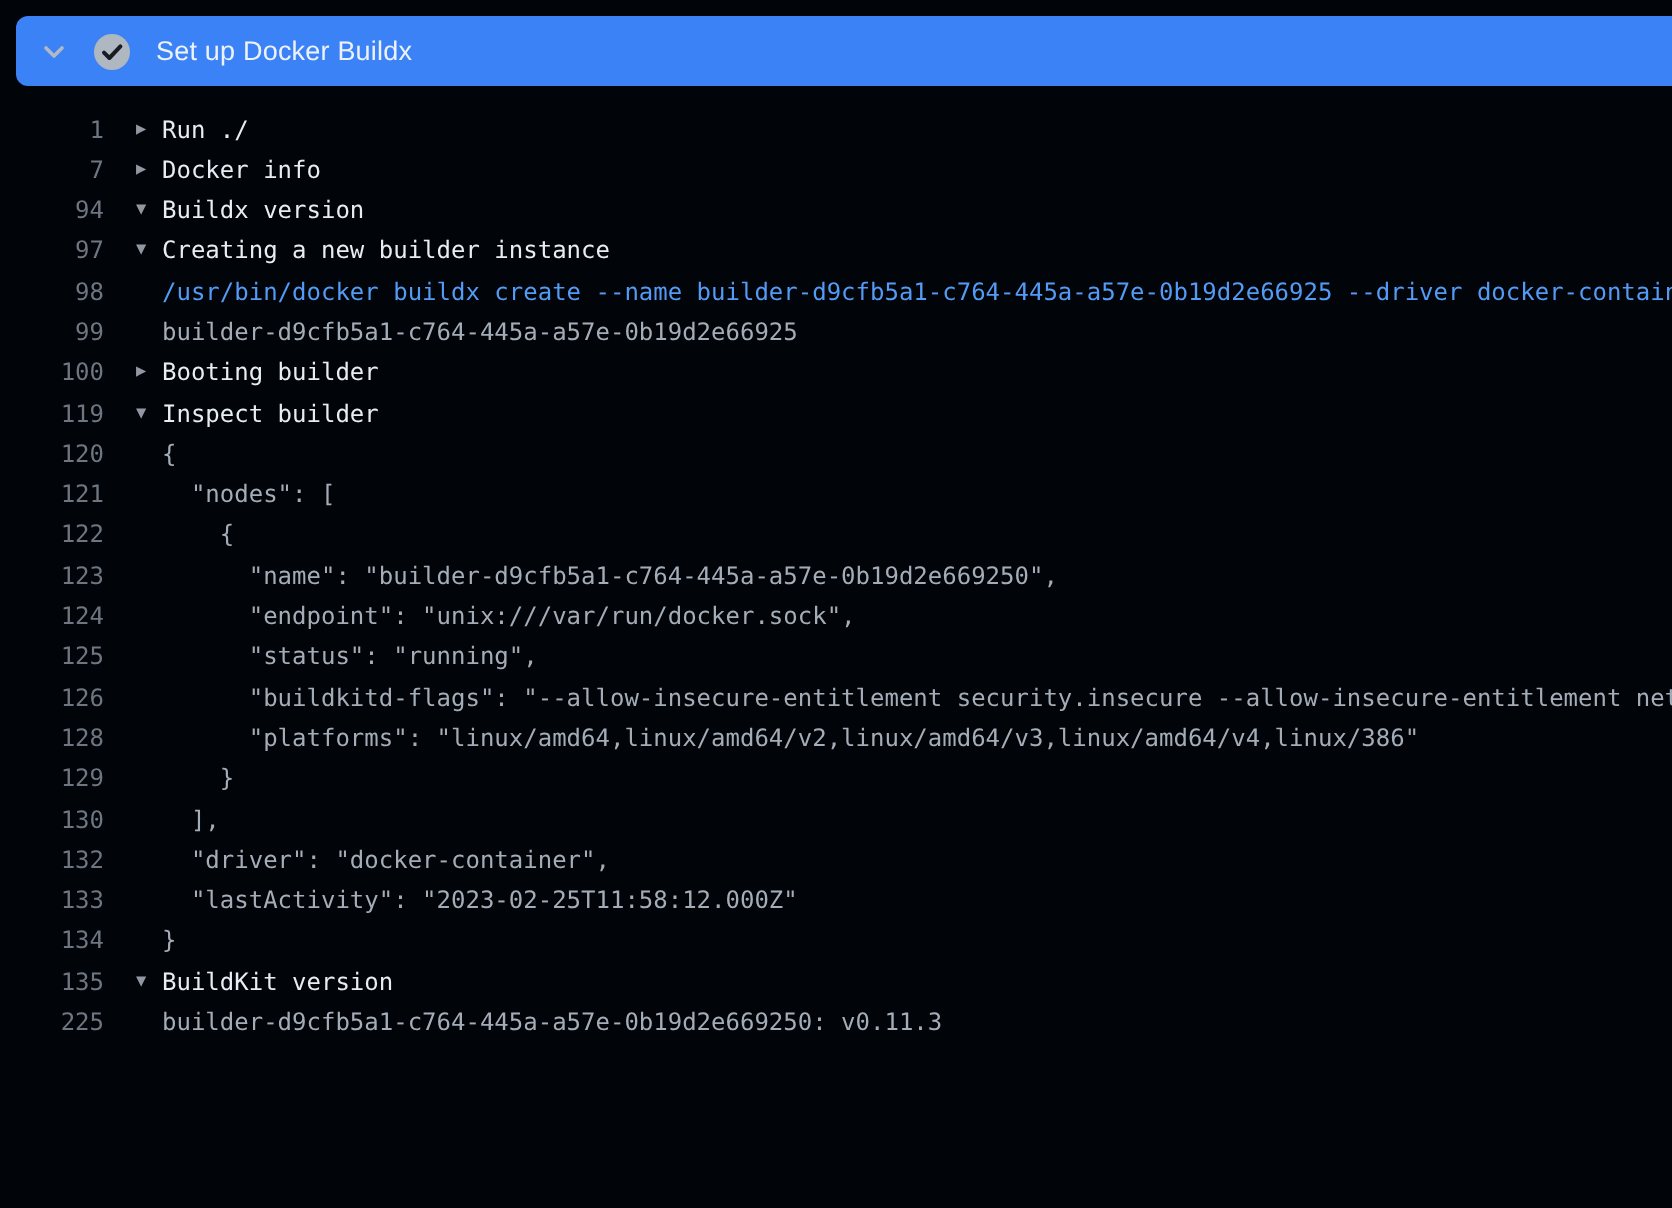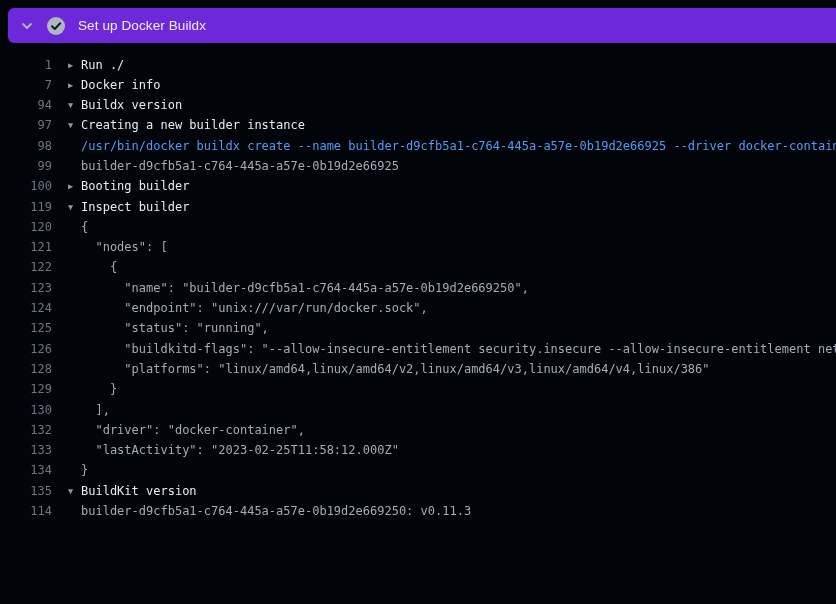--- a/index.html
+++ b/index.html
@@ -6,21 +6,21 @@
   html,body { width:836px; height:604px; overflow:hidden; }
   body {
     background:#010409;
     font-family:"DejaVu Sans Mono","Liberation Mono",monospace;
     position:relative;
   }
 
   
   .step-header {
     position:absolute; top:8px; left:8px; right:0; height:35px;
-    background:#6d28d9;
+    background:#3b82f6;
     border-radius:6px 0 0 6px;
     display:flex; align-items:center;
     padding-left:10px;
     cursor:pointer;
   }
   .chev { width:18px; height:18px; display:flex; align-items:center; justify-content:center; margin-right:10px; }
   .statusicon { width:20px; height:20px; margin-right:12px; display:flex; align-items:center; justify-content:center; }
   .step-title {
     font-family:"Liberation Sans","DejaVu Sans",sans-serif;
     font-size:13.5px; font-weight:500; color:#edf2f7; letter-spacing:.1px;
@@ -81,14 +81,14 @@
     <div class="row"><span class="num">124</span><span class="gutter"></span><span class="content t-output">      "endpoint": "unix:///var/run/docker.sock",</span></div>
     <div class="row"><span class="num">125</span><span class="gutter"></span><span class="content t-output">      "status": "running",</span></div>
     <div class="row"><span class="num">126</span><span class="gutter"></span><span class="content t-output">      "buildkitd-flags": "--allow-insecure-entitlement security.insecure --allow-insecure-entitlement network</span></div>
     <div class="row"><span class="num">128</span><span class="gutter"></span><span class="content t-output">      "platforms": "linux/amd64,linux/amd64/v2,linux/amd64/v3,linux/amd64/v4,linux/386"</span></div>
     <div class="row"><span class="num">129</span><span class="gutter"></span><span class="content t-output">    }</span></div>
     <div class="row"><span class="num">130</span><span class="gutter"></span><span class="content t-output">  ],</span></div>
     <div class="row"><span class="num">132</span><span class="gutter"></span><span class="content t-output">  "driver": "docker-container",</span></div>
     <div class="row"><span class="num">133</span><span class="gutter"></span><span class="content t-output">  "lastActivity": "2023-02-25T11:58:12.000Z"</span></div>
     <div class="row"><span class="num">134</span><span class="gutter"></span><span class="content t-output">}</span></div>
     <div class="row group"><span class="num">135</span><span class="gutter"><span class="arrow">▼</span></span><span class="content t-group">BuildKit version</span></div>
-    <div class="row"><span class="num">114</span><span class="gutter"></span><span class="content t-output">builder-d9cfb5a1-c764-445a-a57e-0b19d2e669250: v0.11.3</span></div>
+    <div class="row"><span class="num">225</span><span class="gutter"></span><span class="content t-output">builder-d9cfb5a1-c764-445a-a57e-0b19d2e669250: v0.11.3</span></div>
   </div>
 
 </body></html>

